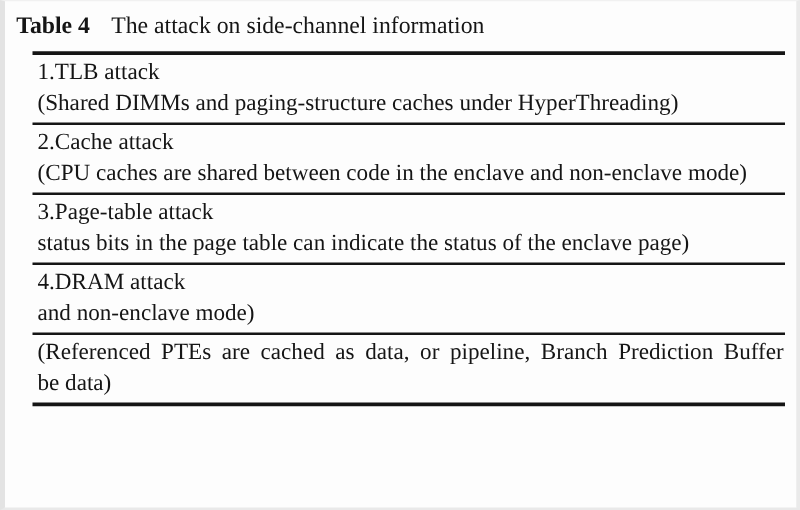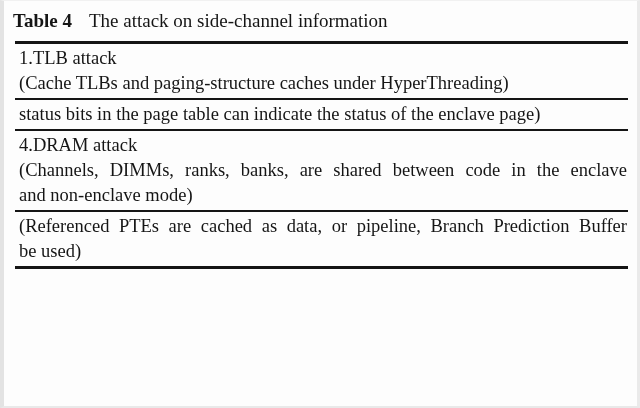--- a/index.html
+++ b/index.html
@@ -26,21 +26,21 @@
     box-sizing:border-box;
     height:40px;
     padding:8px 0 0 9px;
     font-size:19px;
     line-height:24px;
     white-space:nowrap;
     overflow:hidden;
   }
   .cap-label{font-weight:bold;margin-right:17px;}
   .attack-table{
-    margin:0 9px 0 11px;
+    margin:0 9px 0 22px;
     border-top:3px solid var(--rule-color);
     border-bottom:3.5px solid var(--rule-color);
     font-family:Liberation Serif, serif;
   }
   .row{padding:2px 1px 2px 4px;}
   .row + .row{border-top:2px solid var(--rule-color);}
   .attack-name,.desc-line{
     font-size:18.5px;
     line-height:25px;
     height:25px;
@@ -56,28 +56,32 @@
 </head>
 <body>
 
 <div class="page">
   <div class="caption">
     <span class="cap-label">Table 4</span><span>The attack on side-channel information</span>
   </div>
   <div class="attack-table" id="attack-table">
       <div class="row">
         <div class="attack-name">1.TLB attack</div>
-        <div class="desc-line">(Cache TLBs and paging-structure caches under HyperThreading)</div>
+        <div class="desc-line">(Shared DIMMs and paging-structure caches under HyperThreading)</div>
       </div>
       <div class="row">
+        <div class="attack-name">2.Cache attack</div>
+        <div class="desc-line">(CPU caches are shared between code in the enclave and non-enclave mode)</div>
+      </div>
+      <div class="row">
+        <div class="attack-name">3.Page-table attack</div>
         <div class="desc-line">status bits in the page table can indicate the status of the enclave page)</div>
       </div>
       <div class="row">
         <div class="attack-name">4.DRAM attack</div>
-        <div class="desc-line stretch">(Channels, DIMMs, ranks, banks, are shared between code in the enclave</div>
         <div class="desc-line">and non-enclave mode)</div>
       </div>
       <div class="row">
         <div class="desc-line stretch">(Referenced PTEs are cached as data, or pipeline, Branch Prediction Buffer</div>
-        <div class="desc-line">be used)</div>
+        <div class="desc-line">be data)</div>
       </div>
     </div>
 </div>
 
 </body></html>

